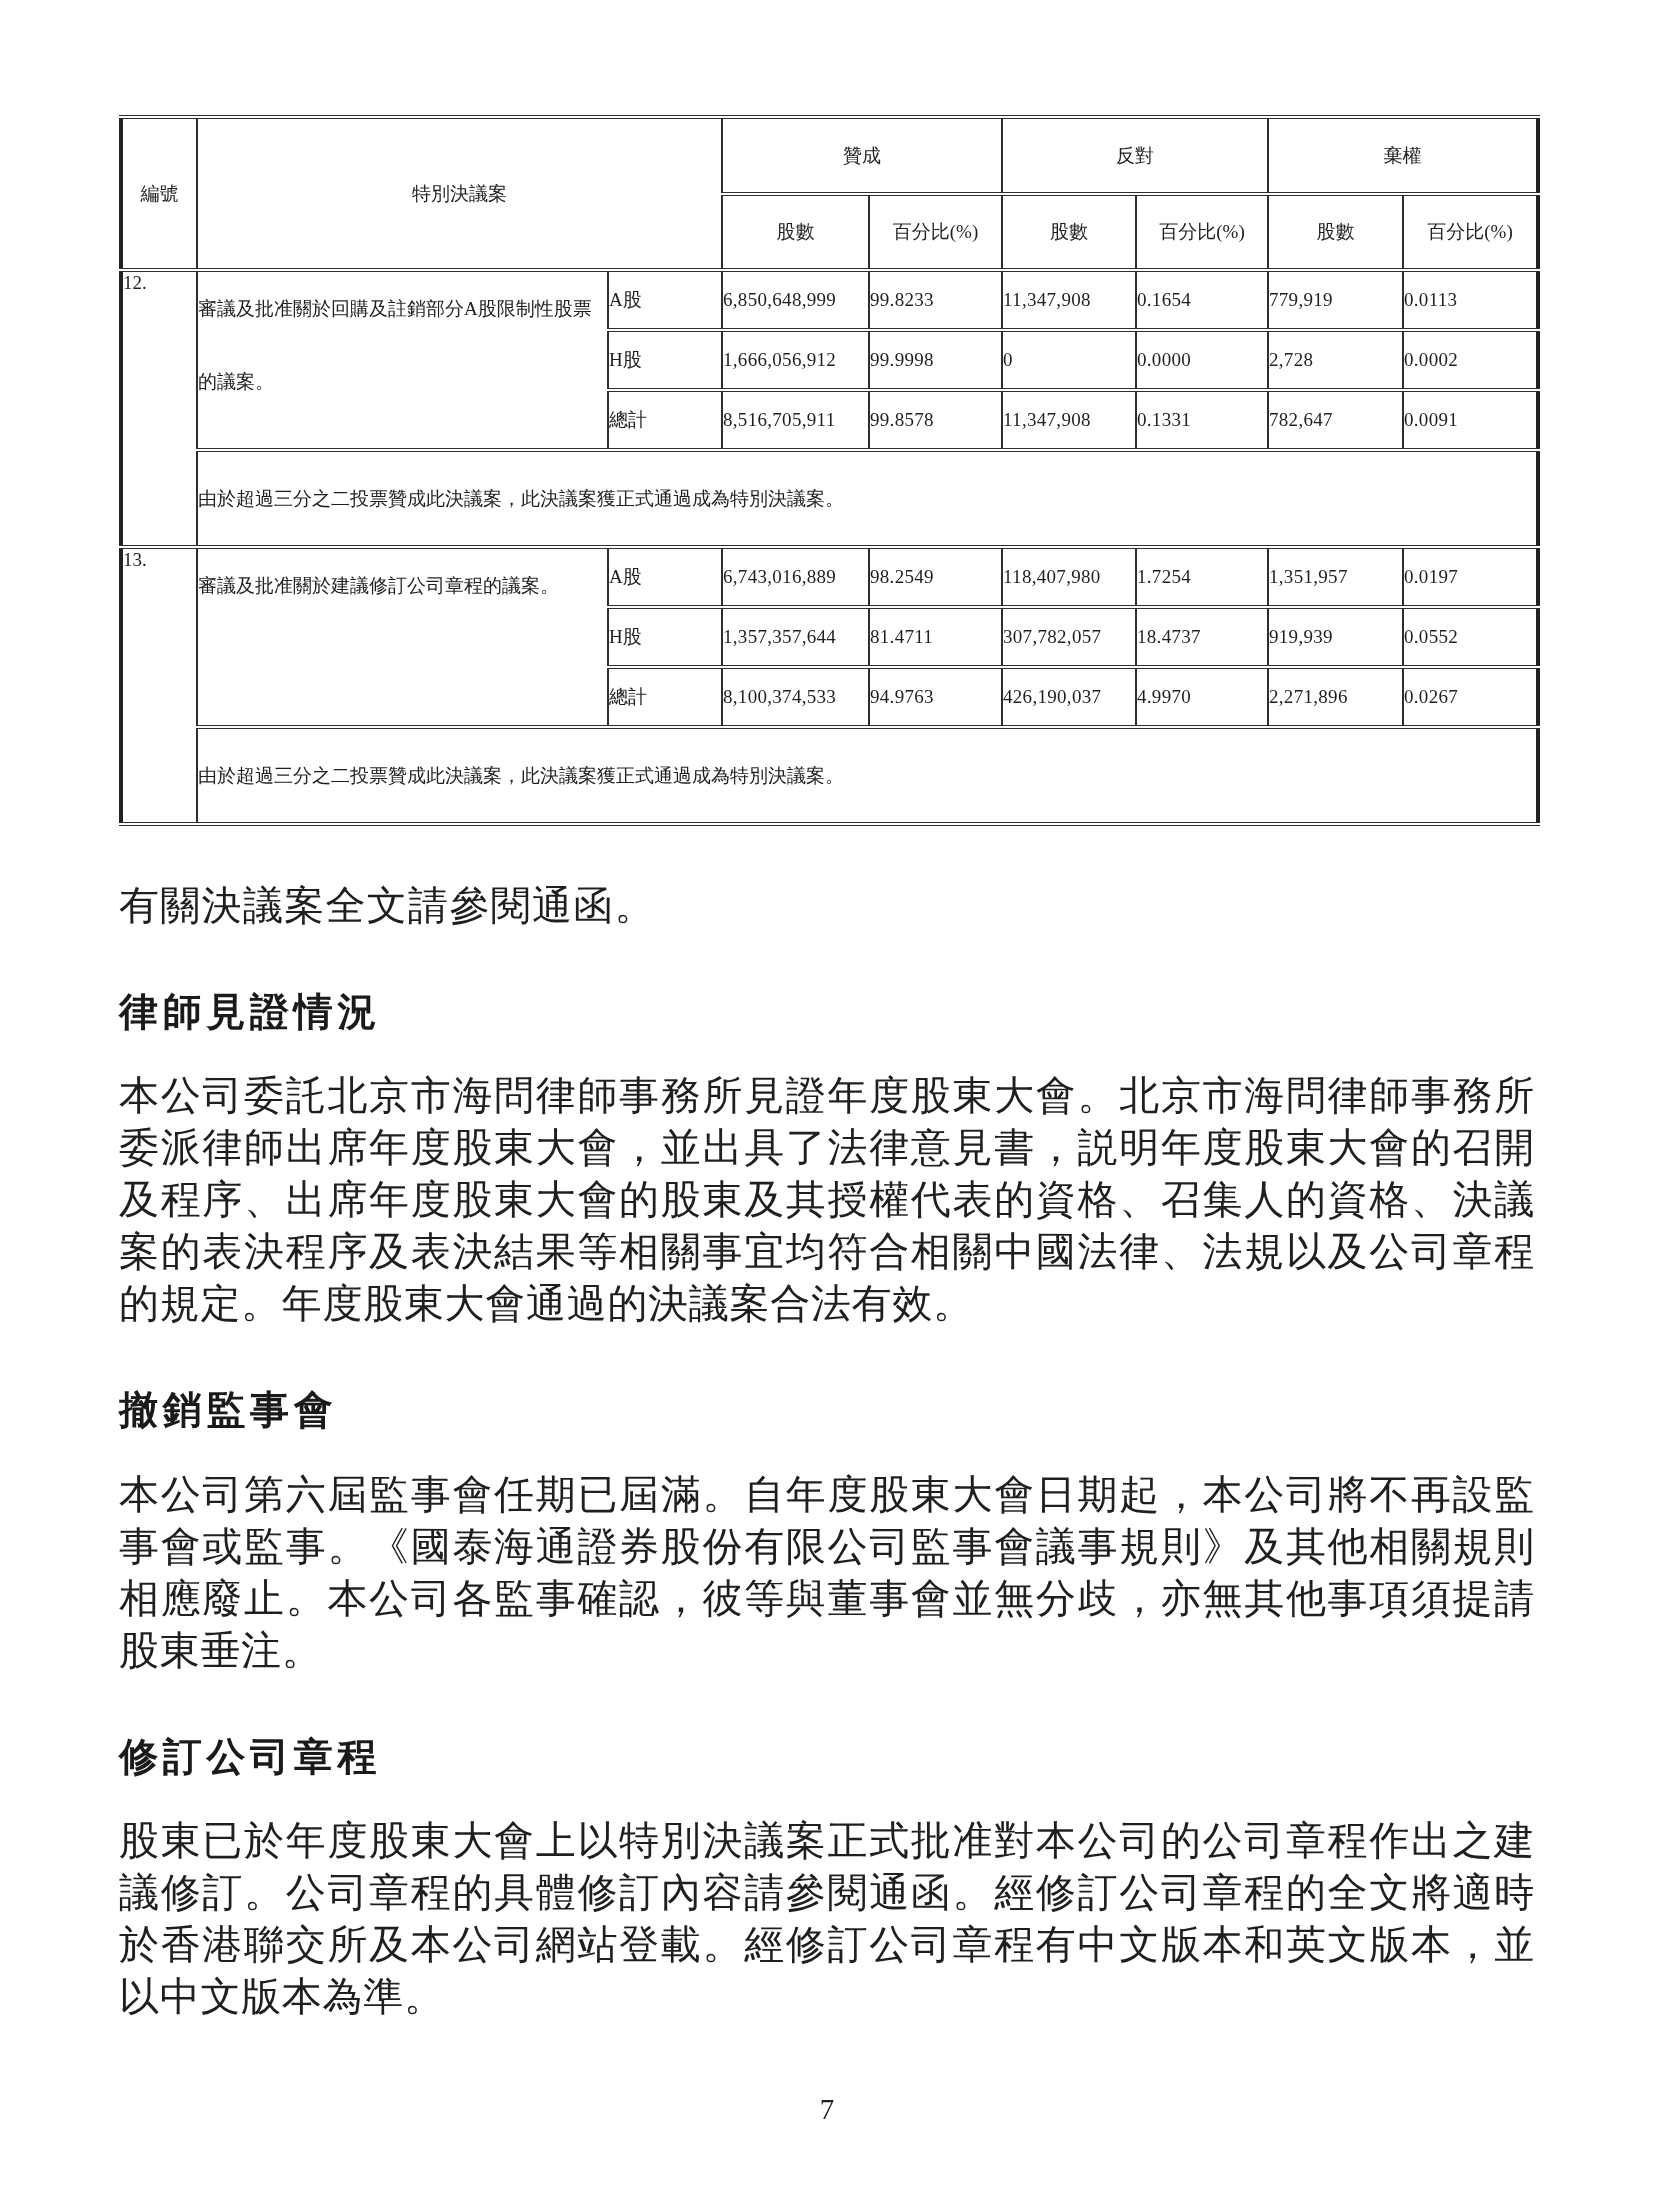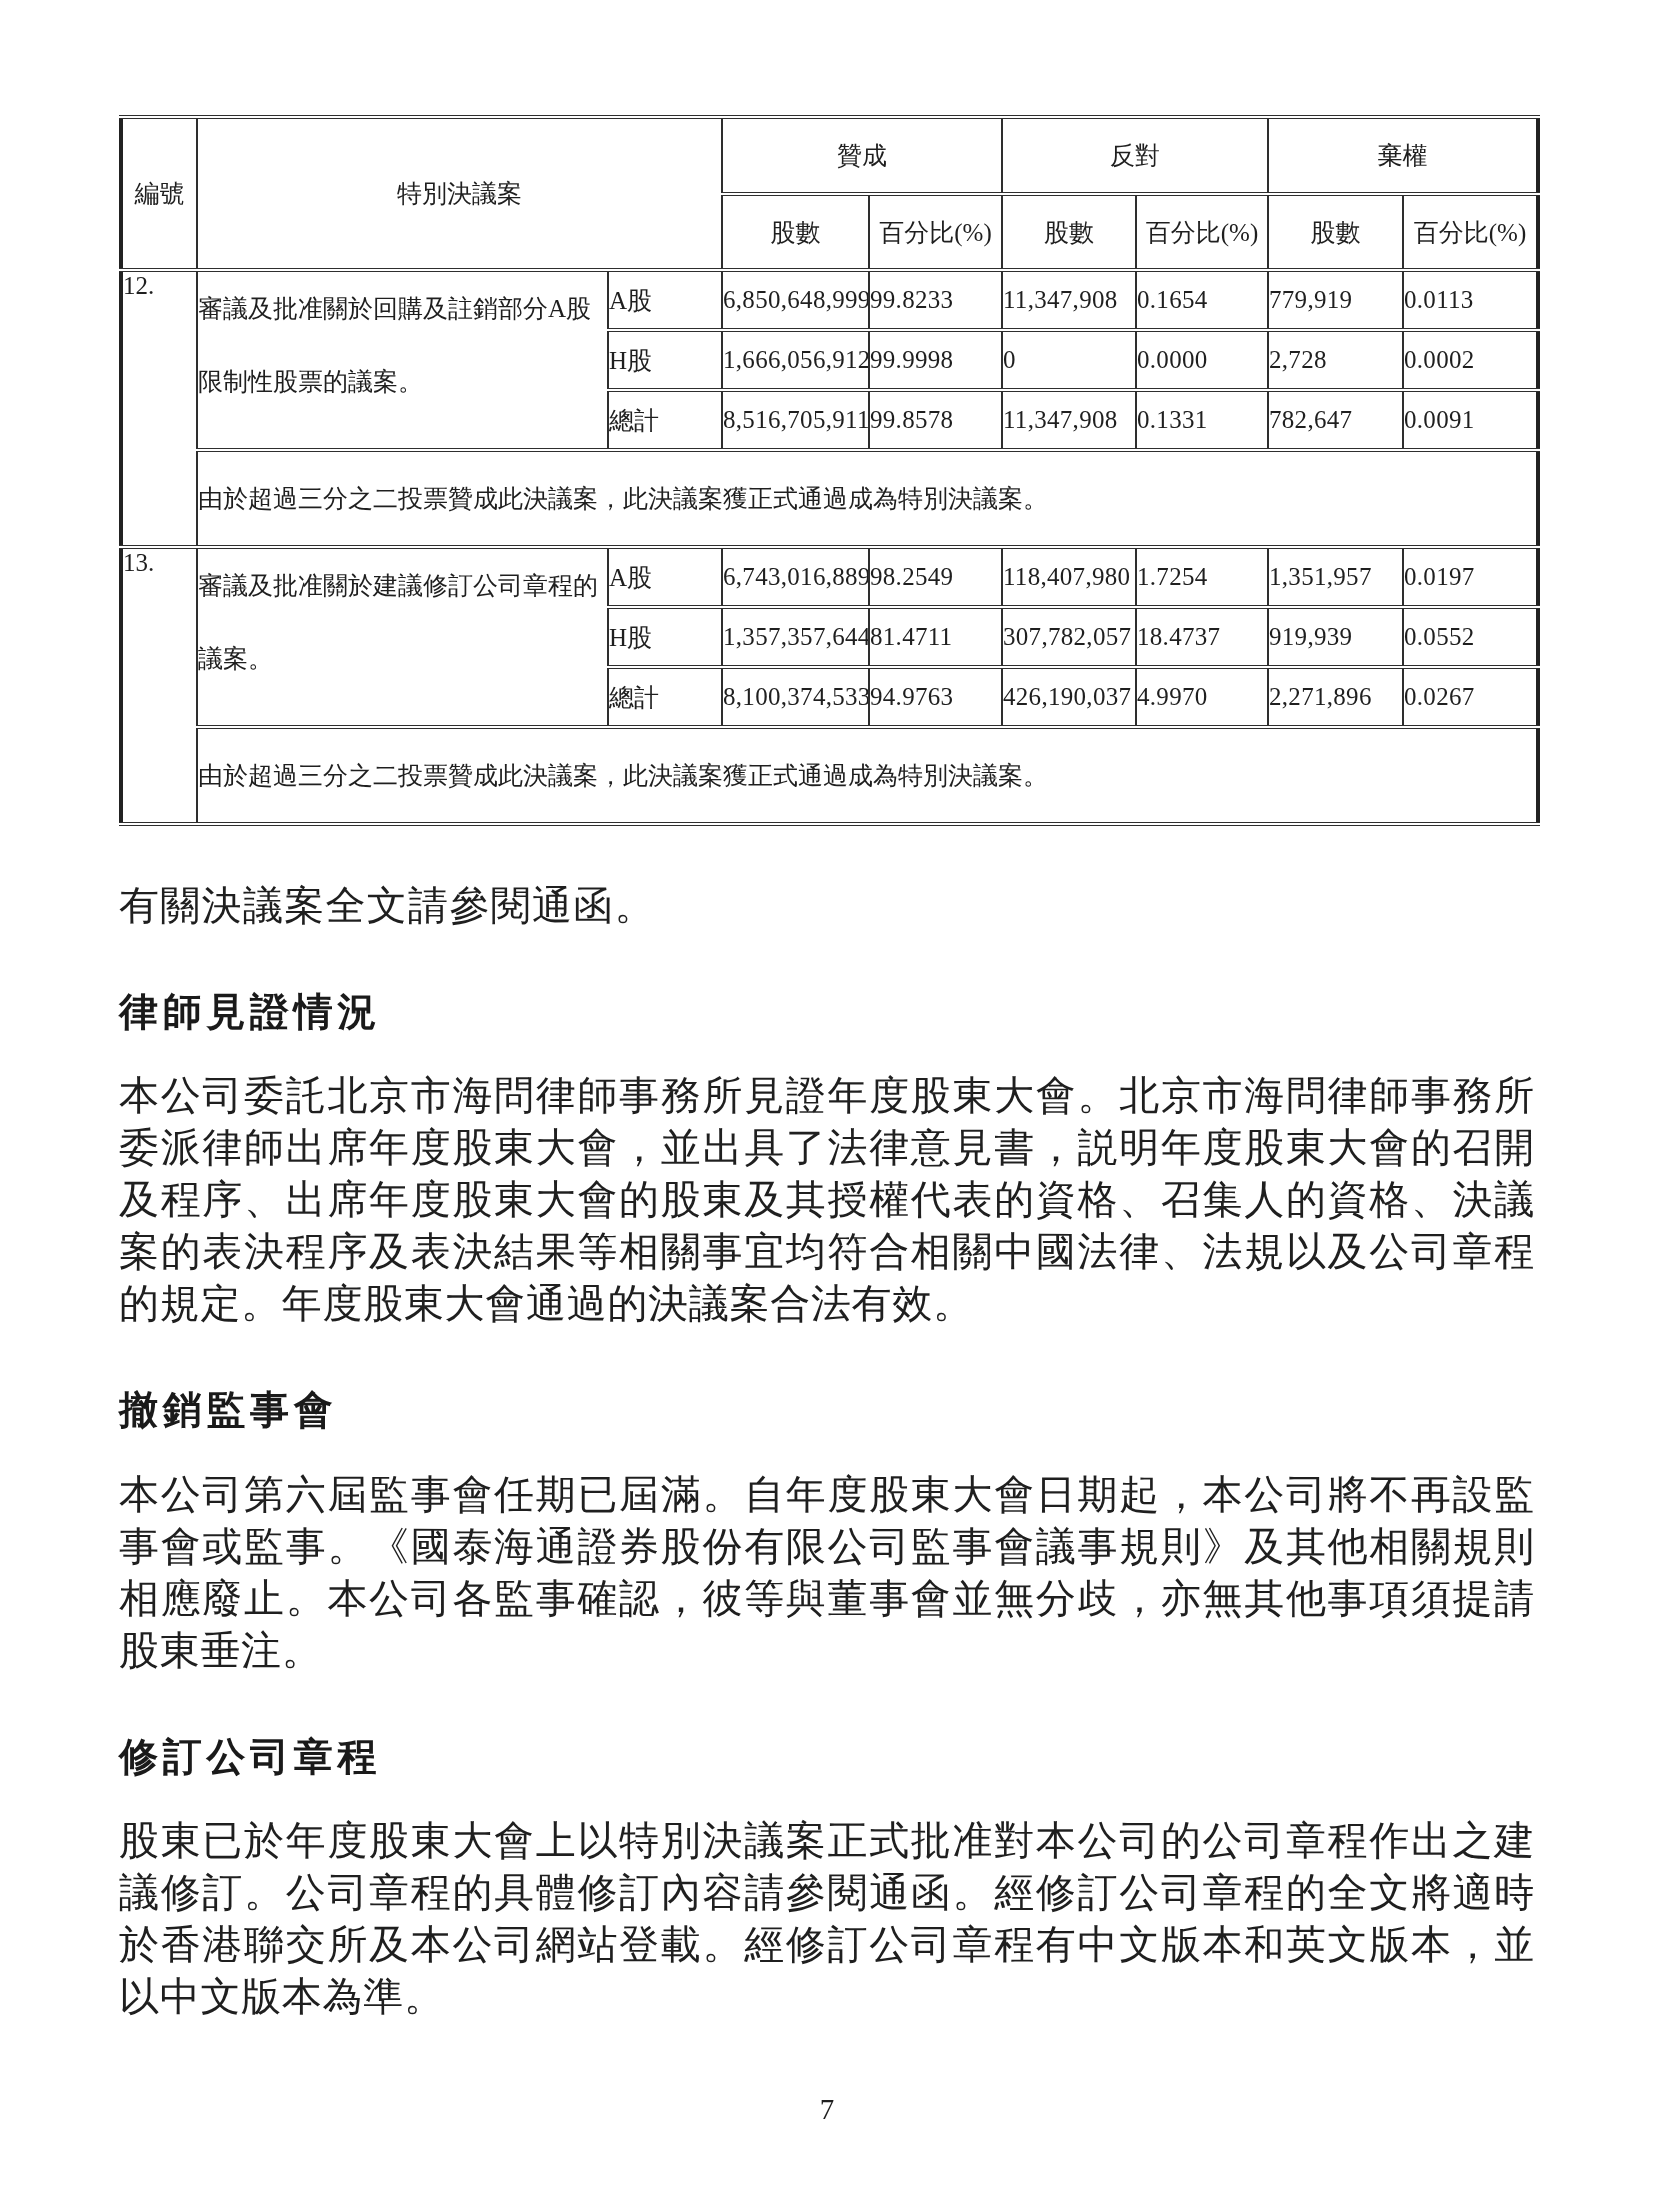--- a/index.html
+++ b/index.html
@@ -27,21 +27,21 @@
     border: 4.7px solid #222222;
     font-family: "Liberation Serif", "DejaVu Serif", serif;
   }
   table.vote-table th,
   table.vote-table td {
     border-left: 2px solid #2e2e2e;
     border-right: 2px solid #2e2e2e;
     border-top: 4px double #2e2e2e;
     border-bottom: 4px double #2e2e2e;
     font-weight: normal;
-    font-size: 25px;
+    font-size: 19px;
     color: #1f1f1f;
     padding: 0;
     box-sizing: border-box;
     overflow: hidden;
   }
   tr.hdr-row-1 { height: 77px; }
   tr.hdr-row-2 { height: 76px; }
   tr.sub-row   { height: 60px; }
   tr.note-row  { height: 97px; }
 

